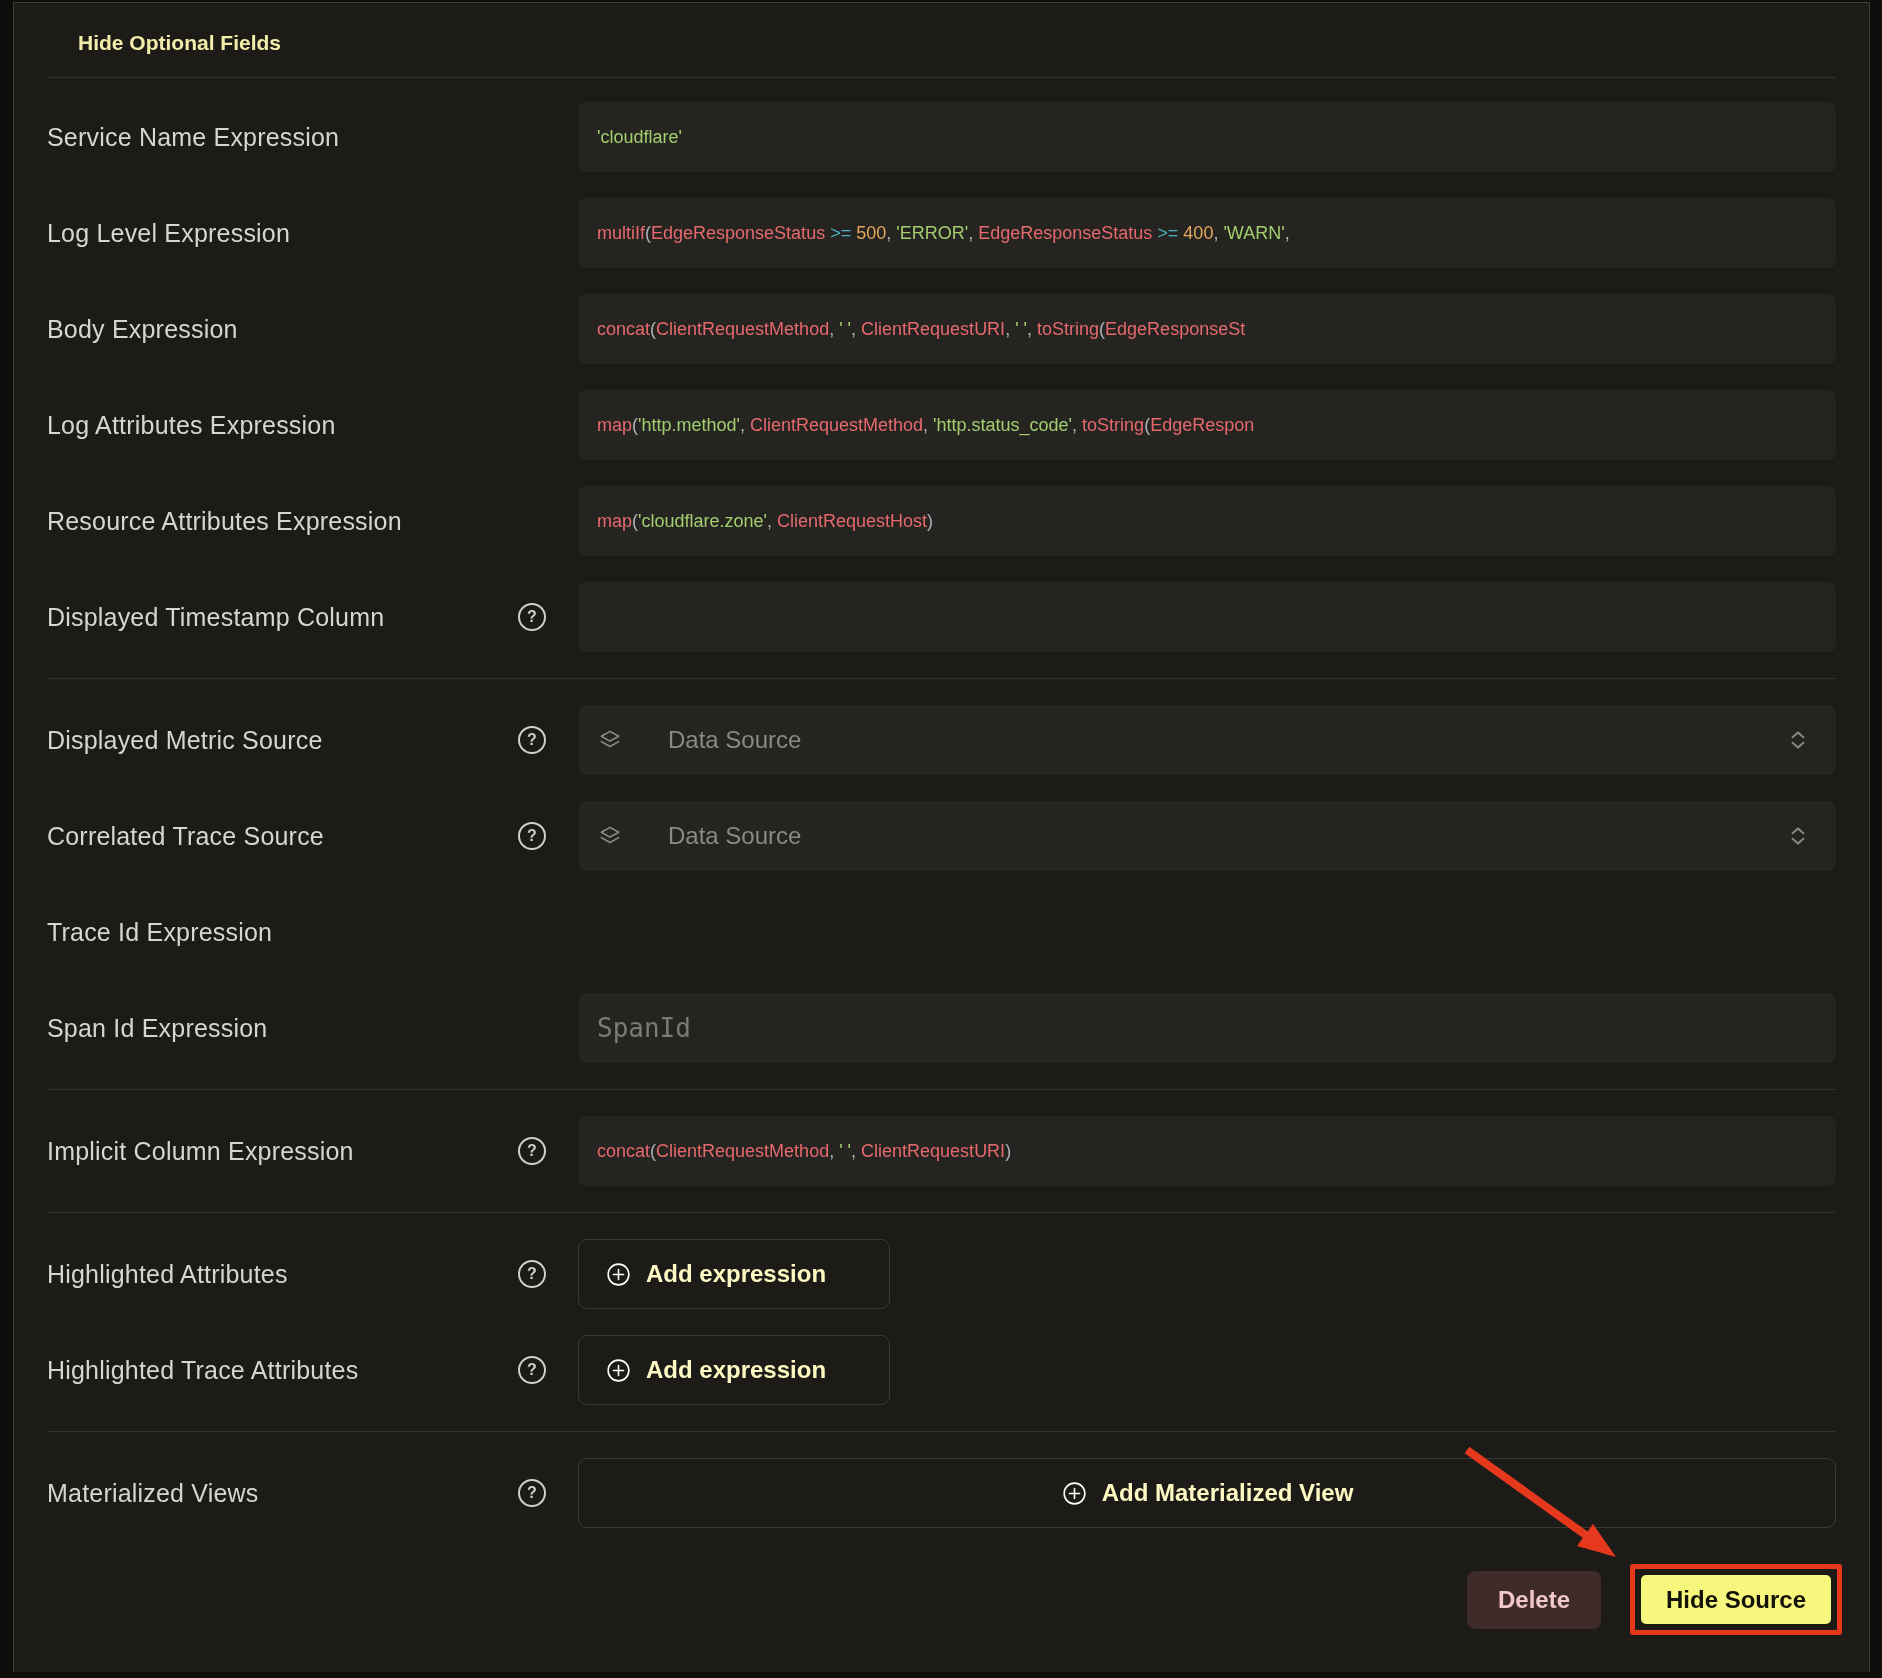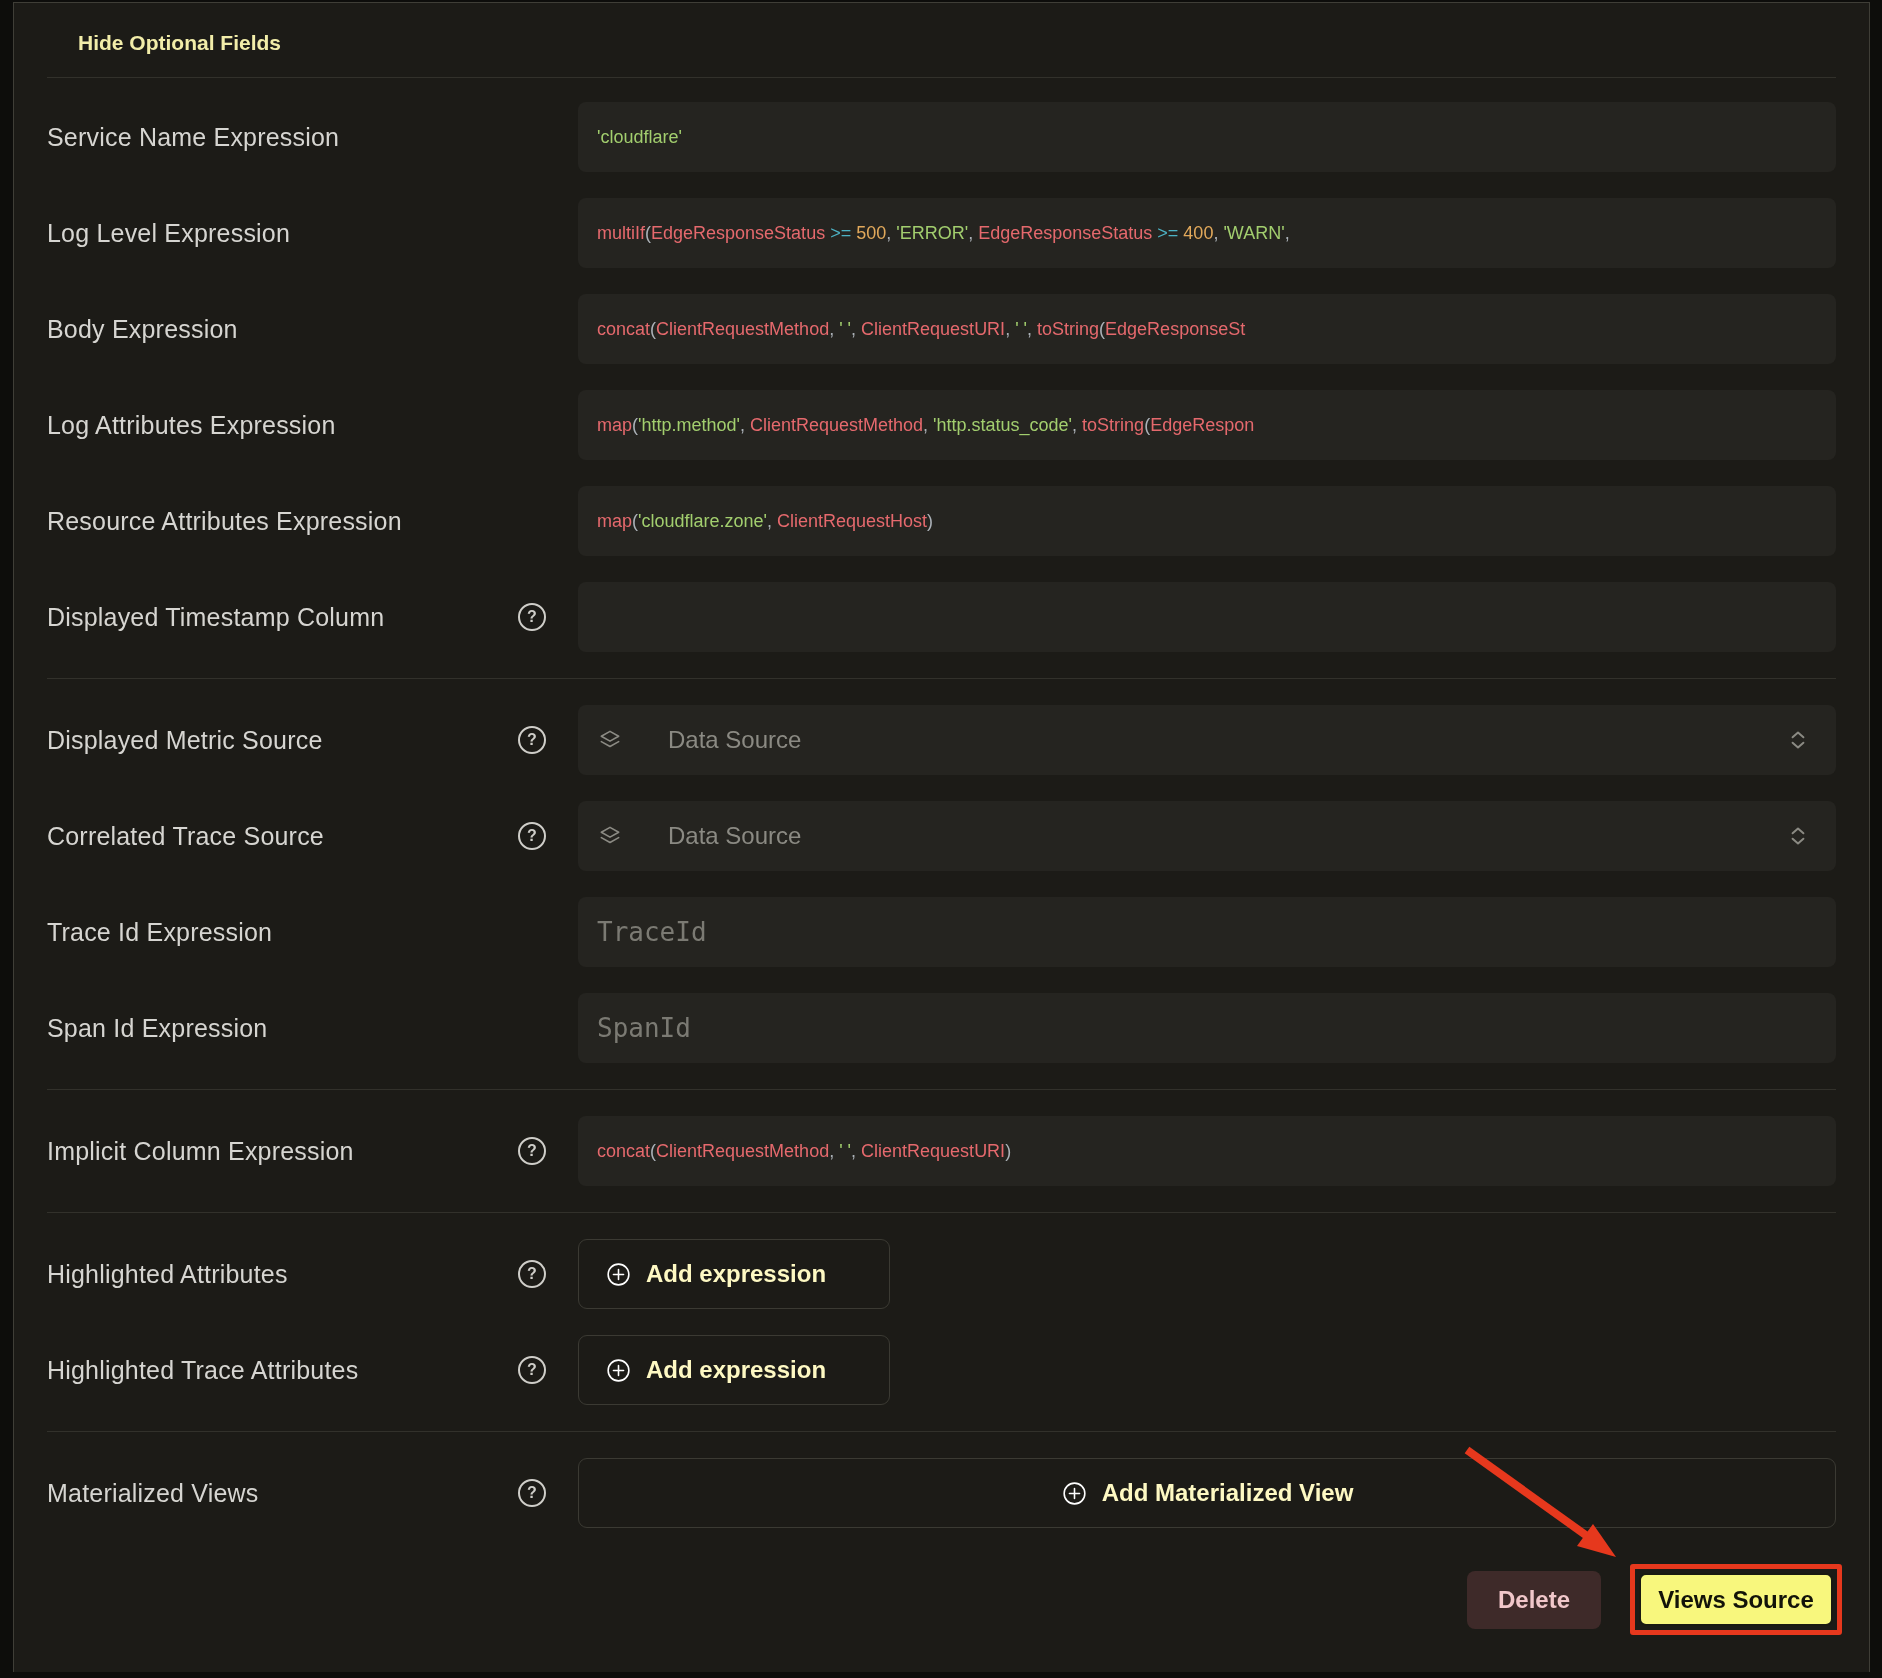--- a/index.html
+++ b/index.html
@@ -203,25 +203,20 @@
         </svg>
       </div>
     </div>
   </div>
 
   
   <div class="row">
     <div class="label-cell">
       <span class="row-label">Trace Id Expression</span>
     </div>
-    <div class="field-cell">
-      <div class="input-box">
-        <span class="mono-placeholder">TraceId</span>
-      </div>
-    </div>
   </div>
 
   
   <div class="row">
     <div class="label-cell">
       <span class="row-label">Span Id Expression</span>
     </div>
     <div class="field-cell">
       <div class="input-box">
         <span class="mono-placeholder">SpanId</span>
@@ -296,21 +291,21 @@
         </svg>
         <span>Add Materialized View</span>
       </button>
     </div>
   </div>
 
   
   <div class="footer">
     <button class="delete-btn">Delete</button>
     <div class="save-annotation">
-      <button class="save-btn">Views Source</button>
+      <button class="save-btn">Hide Source</button>
     </div>
   </div>
 
 </div>
 
 <svg class="arrow-overlay" width="1882" height="1678" viewBox="0 0 1882 1678">
   <line x1="1467" y1="1450" x2="1587" y2="1536" stroke="#e6381d" stroke-width="8"></line>
   <polygon points="1616,1557 1577,1546 1593,1524" fill="#e6381d"></polygon>
 </svg>
 

